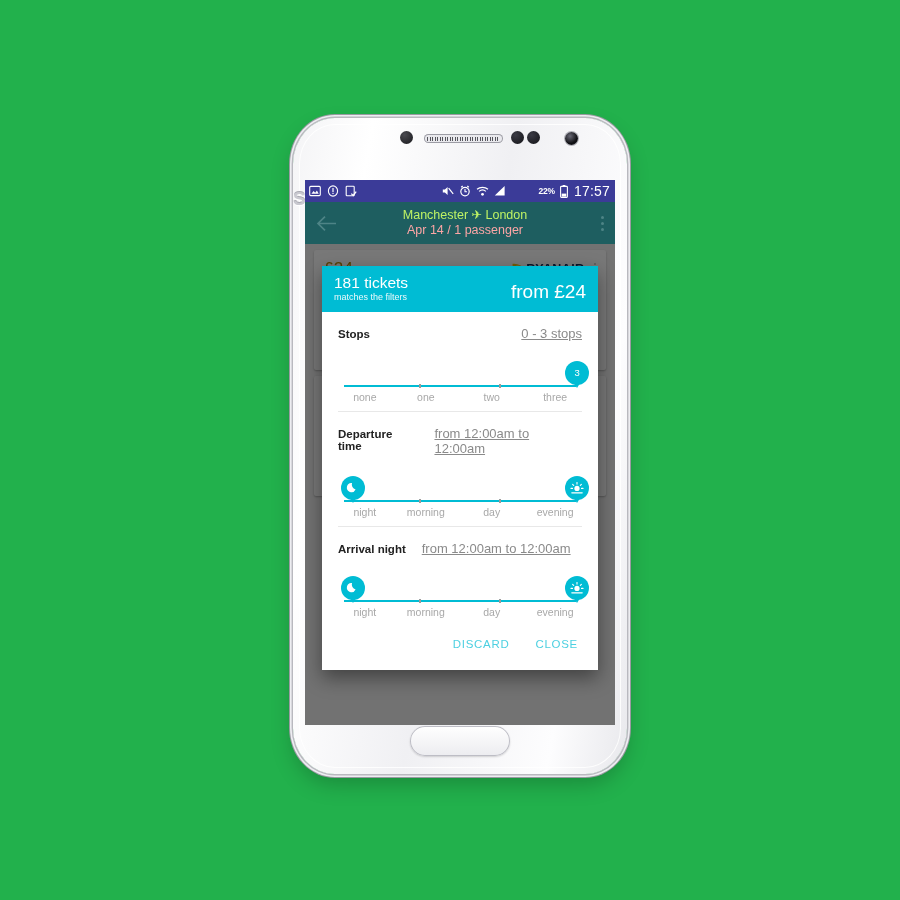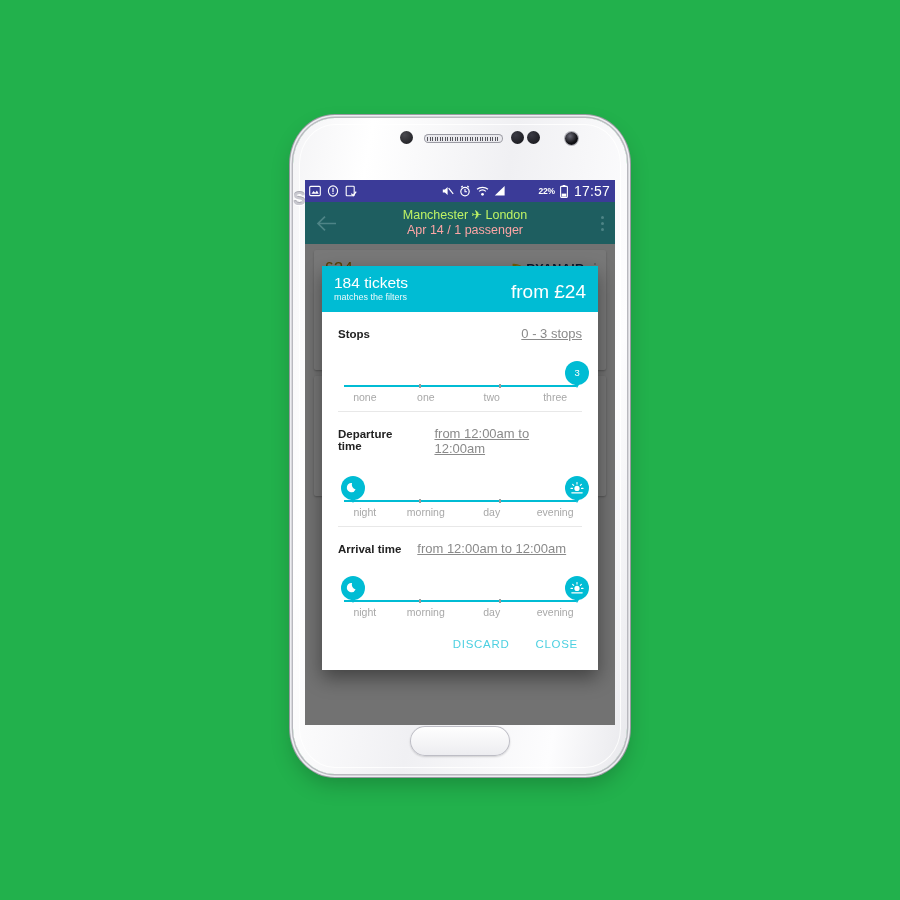--- a/index.html
+++ b/index.html
@@ -318,21 +318,21 @@
         </div>
       </div>
     </div>
 
     <div id="scrim"></div>
 
     <div id="filter-dialog">
 
       <div id="dialog-header">
         <div>
-          <div id="ticket-count">184 tickets</div>
+          <div id="ticket-count">181 tickets</div>
           <div id="ticket-sub">matches the filters</div>
         </div>
         <div id="from-price">from £24</div>
       </div>
 
       <div id="dialog-body">
 
         <div class="filter-section">
           <div class="section-head">
             <span class="section-title">Stops</span>
@@ -394,21 +394,21 @@
               <span style="left:36%">morning</span>
               <span style="left:63%">day</span>
               <span style="left:89%">evening</span>
             </div>
           </div>
           <div class="section-divider"></div>
         </div>
 
         <div class="filter-section">
           <div class="section-head">
-            <span class="section-title">Arrival time</span>
+            <span class="section-title">Arrival night</span>
             <span class="section-value left-gap">from 12:00am to 12:00am</span>
           </div>
           <div class="slider-wrap">
             <div class="slider-track"></div>
             <div class="tick" style="left:33%"></div>
             <div class="tick" style="left:66%"></div>
             <div class="thumb" style="left:6%">
               <div class="pin"></div>
               <div class="pin-icon">
                 <svg width="13" height="13" viewBox="0 0 13 13">

